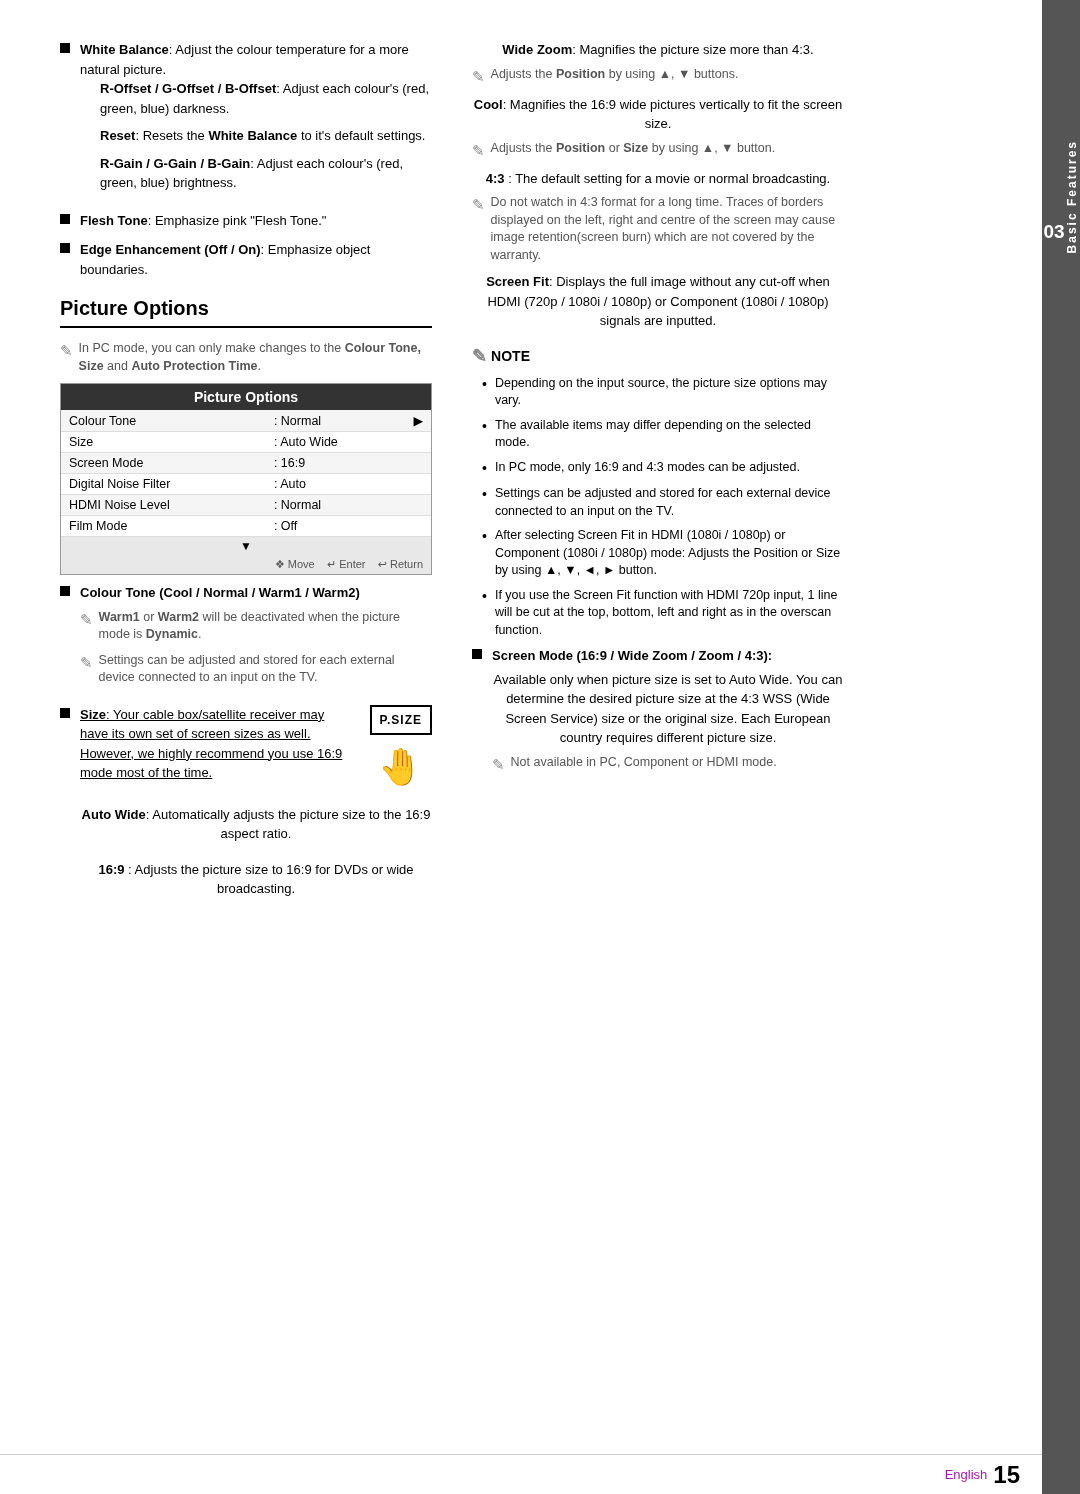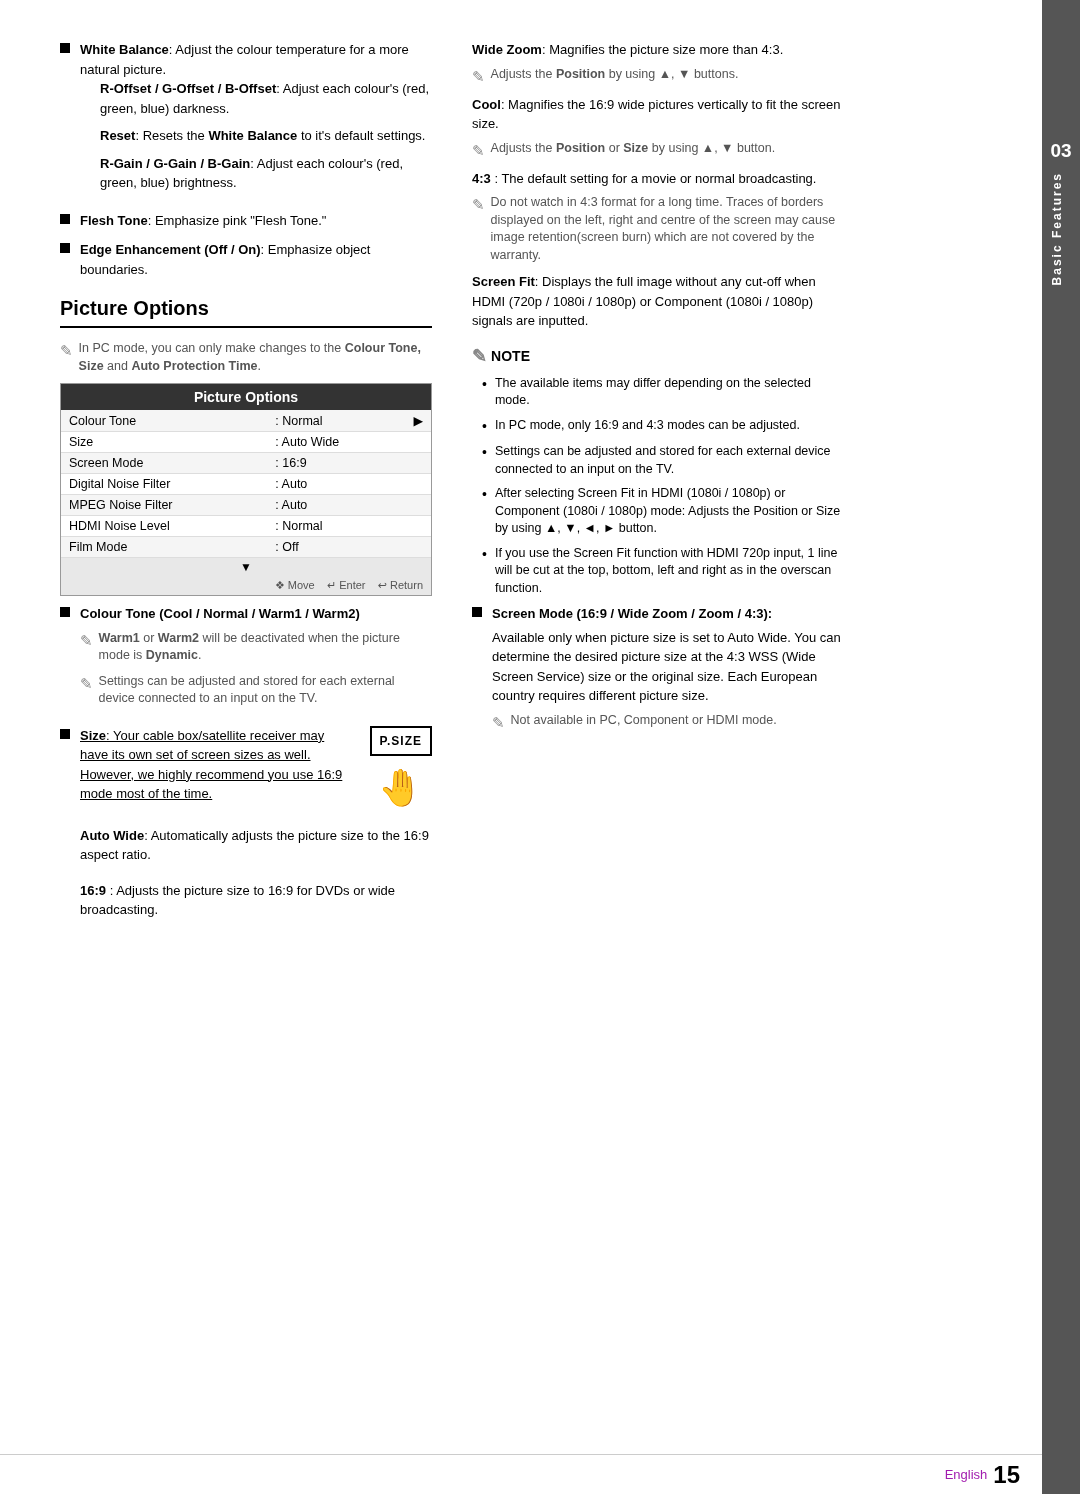--- a/index.html
+++ b/index.html
@@ -222,21 +222,21 @@
 
     .pencil-note .pencil-sym {
       flex-shrink: 0;
       margin-right: 6px;
       font-size: 15px;
       color: #888;
       margin-top: 0;
     }
 
     b { font-weight: bold; }
-    p { margin-bottom: 6px; line-height: 1.5; }
+    p { margin-bottom: 6px; line-height: 1.5; text-align: center; }
 
     .footer-bar {
       position: absolute;
       bottom: 0;
       left: 0;
       right: 0;
       height: 40px;
       display: flex;
       align-items: center;
       justify-content: flex-end;
@@ -329,25 +329,20 @@
                   <td>Screen Mode</td>
                   <td>: 16:9</td>
                   <td style="width: 20px;"></td>
                 </tr>
                 <tr>
                   <td>Digital Noise Filter</td>
                   <td>: Auto</td>
                   <td style="width: 20px;"></td>
                 </tr>
                 <tr>
-                  <td>MPEG Noise Filter</td>
-                  <td>: Auto</td>
-                  <td style="width: 20px;"></td>
-                </tr>
-                <tr>
                   <td>HDMI Noise Level</td>
                   <td>: Normal</td>
                   <td style="width: 20px;"></td>
                 </tr>
                 <tr>
                   <td>Film Mode</td>
                   <td>: Off</td>
                   <td style="width: 20px;"></td>
                 </tr>
               </tbody>
@@ -432,20 +427,21 @@
         <p>
           <b>Screen Fit</b><span>: Displays the full image without any cut-off when HDMI (720p / 1080i / 1080p) or Component (1080i / 1080p) signals are inputted.</span>
         </p>
 
         <div class="note-section">
           <div class="note-heading">
             <span class="note-icon">✎</span>
             <span>NOTE</span>
           </div>
           <ul class="note-bullets" id="note-bullets-list">
+          <li>Depending on the input source, the picture size options may vary.</li>
               <li>The available items may differ depending on the selected mode.</li>
               <li>In PC mode, only 16:9 and 4:3 modes can be adjusted.</li>
               <li>Settings can be adjusted and stored for each external device connected to an input on the TV.</li>
               <li>After selecting Screen Fit in HDMI (1080i / 1080p) or Component (1080i / 1080p) mode: Adjusts the Position or Size by using ▲, ▼, ◄, ► button.</li>
               <li>If you use the Screen Fit function with HDMI 720p input, 1 line will be cut at the top, bottom, left and right as in the overscan function.</li>
             </ul>
         </div>
 
         <div class="bullet-item" style="margin-top:4px;">
           <div class="bullet-square"></div>
@@ -464,19 +460,19 @@
     </div>
 
     <div class="footer-bar">
       <span class="footer-text">English</span>
       <span class="footer-page-num">15</span>
     </div>
 
   </div>
 
   <div class="side-tab" style="right:0; width:38px;">
-    <div style="display:flex;flex-direction:column;align-items:flex-start;padding-top:60px;">
+    <div style="display:flex;flex-direction:row;align-items:flex-end;padding-top:60px;">
       <span style="color:#fff;font-size:19px;font-weight:bold;margin-bottom:10px;">03</span>
       <span style="color:#fff;font-size:12px;font-weight:bold;writing-mode:vertical-rl;text-orientation:mixed;transform:rotate(180deg);letter-spacing:2px;">Basic Features</span>
     </div>
   </div>
 
 </div>
 
 </body></html>

